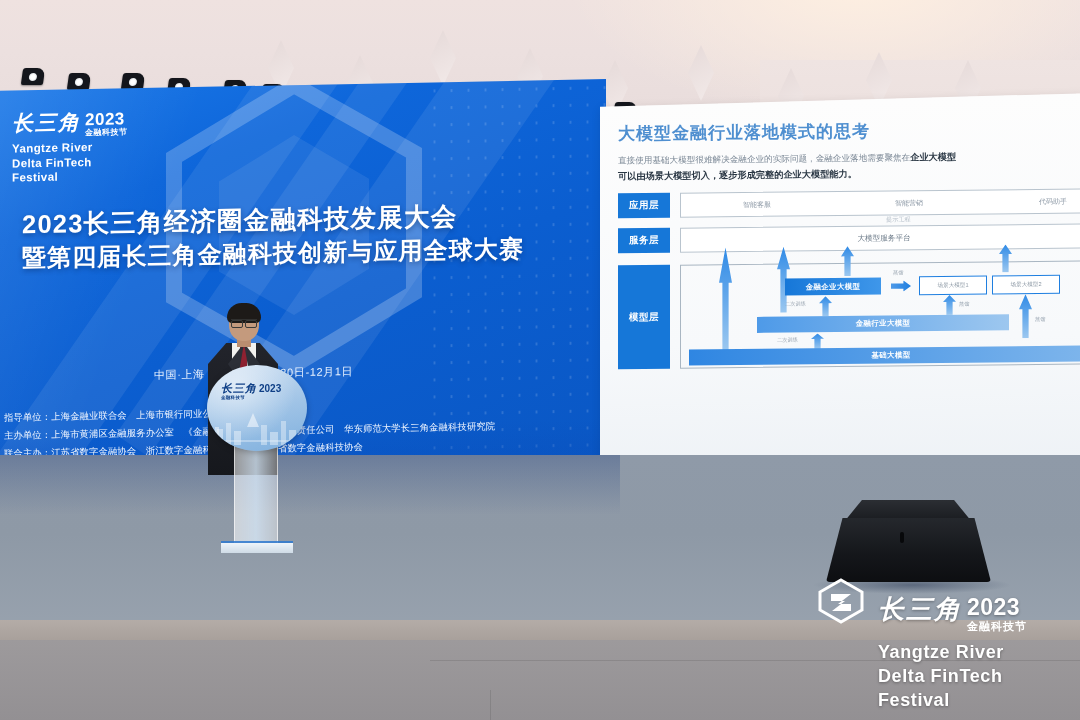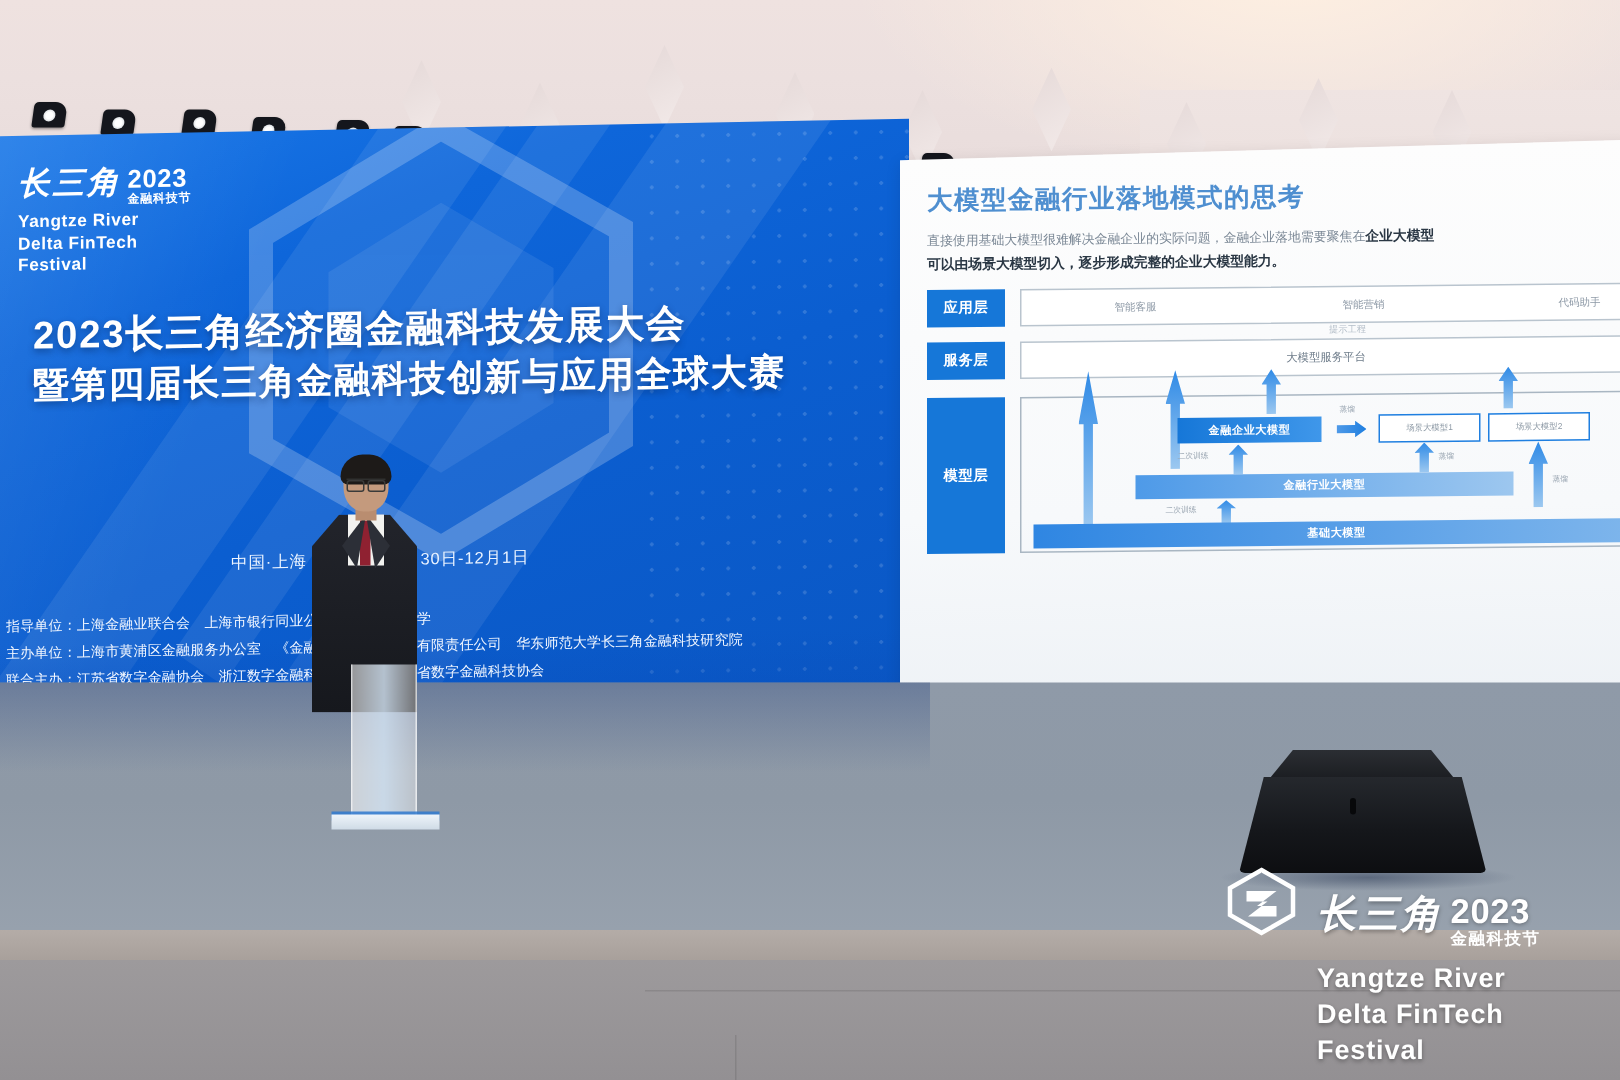--- a/index.html
+++ b/index.html
@@ -453,20 +453,38 @@
     <div class="neck"></div>
     <div class="head"></div>
     <div class="hair"></div>
     <div class="glasses"></div>
   </div>
 
   <div class="podium">
     <div class="podium-stem"></div>
     <div class="podium-base-blue"></div>
     <div class="podium-base"></div>
+    <div class="podium-panel">
+      <div class="podium-logo">
+        <span class="cn">长三角</span><span class="y">2023</span>
+        <span class="sub">金融科技节</span>
+      </div>
+      <svg class="podium-skyline" viewBox="0 0 84 36">
+        <rect x="2" y="20" width="6" height="16" fill="#ffffff" opacity=".55"></rect>
+        <rect x="11" y="14" width="5" height="22" fill="#ffffff" opacity=".5"></rect>
+        <rect x="19" y="22" width="7" height="14" fill="#ffffff" opacity=".55"></rect>
+        <polygon points="38,4 44,18 32,18" fill="#ffffff" opacity=".7"></polygon>
+        <rect x="36,0" y="18" width="4" height="18" fill="#ffffff" opacity=".6"></rect>
+        <rect x="46" y="16" width="6" height="20" fill="#ffffff" opacity=".5"></rect>
+        <rect x="55" y="23" width="8" height="13" fill="#ffffff" opacity=".55"></rect>
+        <rect x="66" y="12" width="5" height="24" fill="#ffffff" opacity=".5"></rect>
+        <rect x="74" y="21" width="7" height="15" fill="#ffffff" opacity=".55"></rect>
+        <rect x="0" y="31" width="84" height="2" fill="#ffffff" opacity=".45"></rect>
+      </svg>
+    </div>
   </div>
 
   <div class="monitor-shadow"></div>
   <div class="monitor">
     <div class="monitor-top"></div>
     <div class="monitor-face">
       <div class="monitor-slot"></div>
     </div>
   </div>
 

